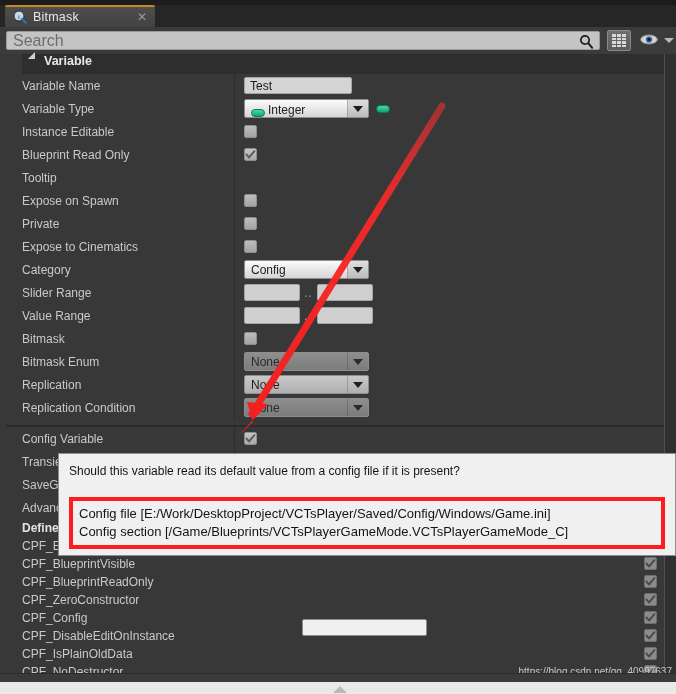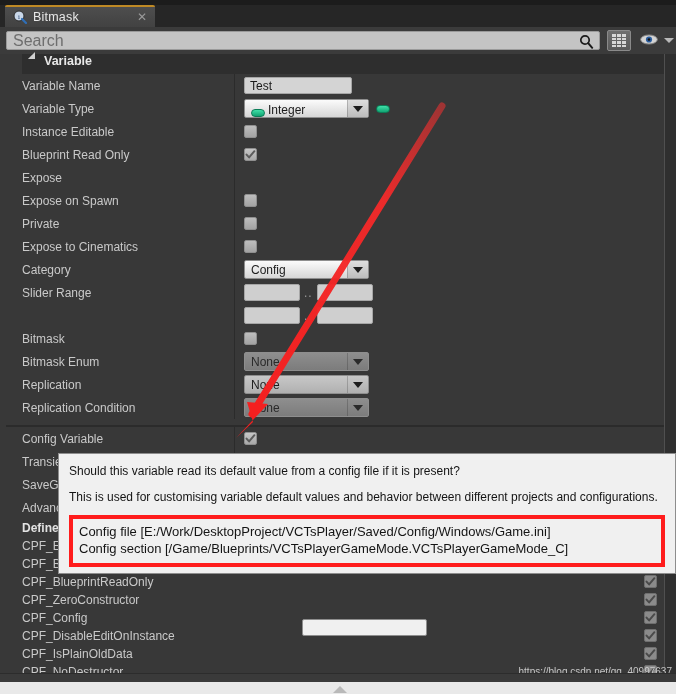--- a/index.html
+++ b/index.html
@@ -288,21 +288,21 @@
             <div class="splitter"></div>
             <div class="ctl">
               <div class="cbox">
                 <svg class="chk" width="11" height="11" viewBox="0 0 11 11">
                   <path d="M1.5 5.6 L4.1 8.4 L9.4 2.2" stroke="#5c5c5c" stroke-width="2" fill="none" stroke-linecap="round" stroke-linejoin="round"></path>
                 </svg>
               </div>
             </div>
           </div>
           <div class="row">
-            <div class="lbl">Expose</div>
+            <div class="lbl">Tooltip</div>
             <div class="splitter"></div>
             <div class="ctl">
               <div class="tf tooltip"></div>
             </div>
           </div>
           <div class="row">
             <div class="lbl">Expose on Spawn</div>
             <div class="splitter"></div>
             <div class="ctl">
               <div class="cbox off"></div>
@@ -337,20 +337,21 @@
           <div class="row">
             <div class="lbl">Slider Range</div>
             <div class="splitter"></div>
             <div class="ctl">
               <div class="tf num"></div>
               <span class="dots">..</span>
               <div class="tf num"></div>
             </div>
           </div>
           <div class="row">
+            <div class="lbl">Value Range</div>
             <div class="splitter"></div>
             <div class="ctl">
               <div class="tf num"></div>
               <span class="dots">..</span>
               <div class="tf num"></div>
             </div>
           </div>
           <div class="row">
             <div class="lbl">Bitmask</div>
             <div class="splitter"></div>
@@ -516,21 +517,20 @@
       <div class="scrollstub"></div>
     </div>
     <div class="rail">
       <div class="rail-line"></div>
     </div>
   </div>
 
   <div class="tooltip">
     <div class="tt-line">Should this variable read its default value from a config file if it is present?</div>
     <div class="tt-gap"></div>
-    <div class="tt-line">This is used for customising variable default values and behavior between different projects and configurations.</div>
     <div class="tt-box">
       <div class="tt-line">Config file [E:/Work/DesktopProject/VCTsPlayer/Saved/Config/Windows/Game.ini]</div>
       <div class="tt-line">Config section [/Game/Blueprints/VCTsPlayerGameMode.VCTsPlayerGameMode_C]</div>
     </div>
   </div>
 
   <svg class="arrow-svg" viewBox="0 0 676 694">
     <defs>
       <linearGradient id="ag" x1="1" y1="0" x2="0" y2="1">
         <stop offset="0" stop-color="#f23030" stop-opacity="0.55"></stop>

